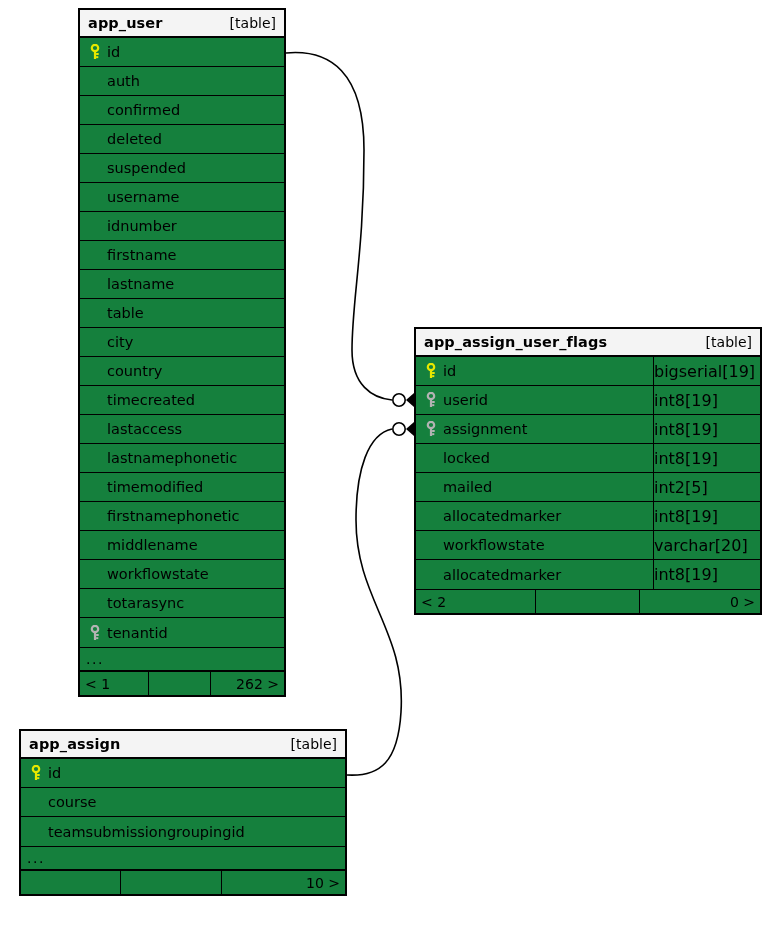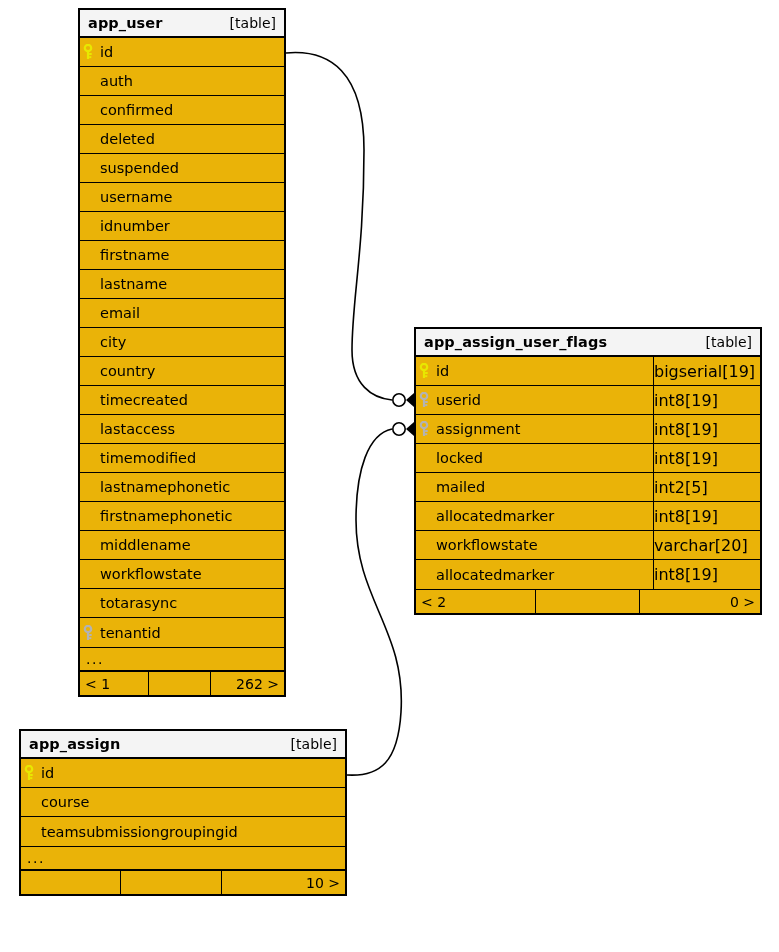--- a/index.html
+++ b/index.html
@@ -30,21 +30,21 @@
     width: 779px;
     height: 952px;
     pointer-events: none;
   }
 
   
   .er-table {
     position: absolute;
     box-sizing: border-box;
     border: 2px solid #000000;
-    background: #eab308;
+    background: #15803d;
   }
   .er-header {
     display: flex;
     align-items: center;
     justify-content: space-between;
     background: #f4f4f4;
     border-bottom: 2px solid #000000;
     padding: 0 8px;
     height: 28px;
     box-sizing: border-box;
@@ -66,21 +66,21 @@
     border-bottom: 1px solid #000000;
     height: 29px;
     box-sizing: border-box;
   }
   .er-row:last-of-type { border-bottom: none; }
 
   .er-col-name {
     flex: 1 1 auto;
     display: flex;
     align-items: center;
-    padding-left: 0;
+    padding-left: 7px;
     font-size: 14.5px;
     min-width: 0;
     box-sizing: border-box;
   }
   .er-col-type {
     flex: 0 0 auto;
     display: flex;
     align-items: center;
     font-size: 16px;
     border-left: 1px solid #000000;
@@ -227,21 +227,21 @@
         </div>
         <div class="er-row">
           <div class="er-col-name">
             <span class="keyslot"></span>
             <span>lastname</span>
           </div>
         </div>
         <div class="er-row">
           <div class="er-col-name">
             <span class="keyslot"></span>
-            <span>email</span>
+            <span>table</span>
           </div>
         </div>
         <div class="er-row">
           <div class="er-col-name">
             <span class="keyslot"></span>
             <span>city</span>
           </div>
         </div>
         <div class="er-row">
           <div class="er-col-name">
@@ -257,27 +257,27 @@
         </div>
         <div class="er-row">
           <div class="er-col-name">
             <span class="keyslot"></span>
             <span>lastaccess</span>
           </div>
         </div>
         <div class="er-row">
           <div class="er-col-name">
             <span class="keyslot"></span>
+            <span>lastnamephonetic</span>
+          </div>
+        </div>
+        <div class="er-row">
+          <div class="er-col-name">
+            <span class="keyslot"></span>
             <span>timemodified</span>
-          </div>
-        </div>
-        <div class="er-row">
-          <div class="er-col-name">
-            <span class="keyslot"></span>
-            <span>lastnamephonetic</span>
           </div>
         </div>
         <div class="er-row">
           <div class="er-col-name">
             <span class="keyslot"></span>
             <span>firstnamephonetic</span>
           </div>
         </div>
         <div class="er-row">
           <div class="er-col-name">

